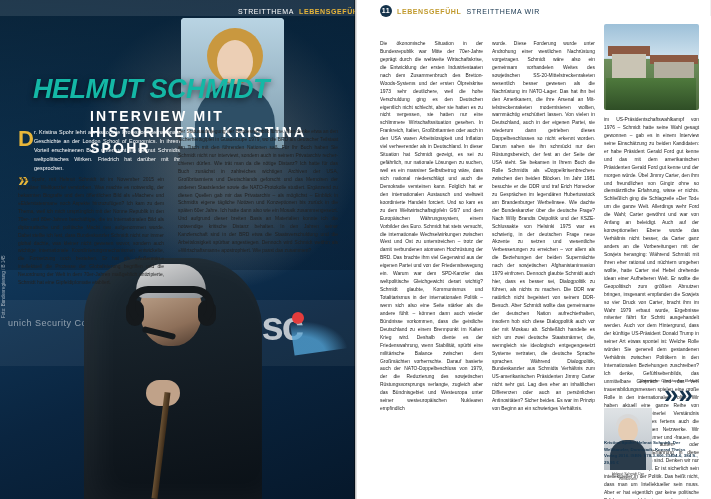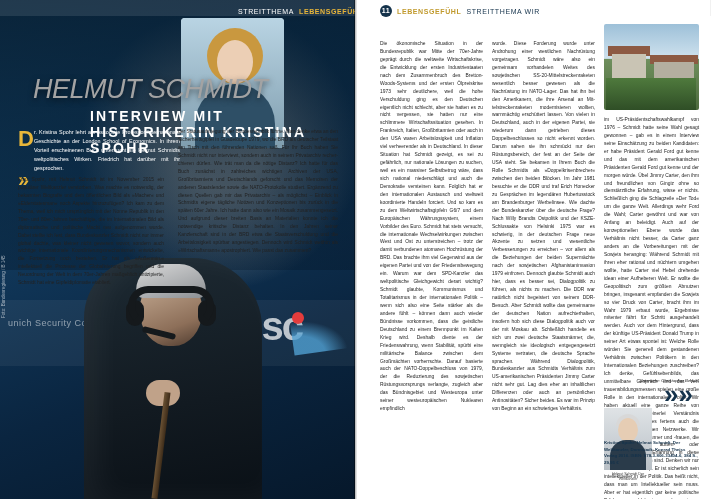--- a/index.html
+++ b/index.html
@@ -39,21 +39,21 @@
   .portrait{position:absolute;left:181px;top:18px;width:103px;height:130px;border-radius:4px;overflow:hidden;
     background:linear-gradient(160deg,#cfe3ef,#9fb9c9);}
   .p-bg{position:absolute;inset:0;background:linear-gradient(180deg,#b9d4e3,#7f9dae);}
   .p-hair{position:absolute;left:26px;top:10px;width:56px;height:56px;border-radius:50%;background:#c9983f;}
   .p-face{position:absolute;left:36px;top:22px;width:36px;height:44px;border-radius:50%;background:#eccfb5;}
   .p-body{position:absolute;left:14px;top:66px;width:80px;height:70px;border-radius:40px 40px 0 0;background:#2e4f66;}
   
   .kicker{position:absolute;left:238px;top:4px;height:14px;display:flex;align-items:center;gap:5px;font-size:7px;color:#fff;letter-spacing:.6px;}
   .kicker .sep{color:#e8b63a;font-weight:700;}
   .headline1{position:absolute;left:18px;top:44px;font-size:27px;font-weight:700;font-style:italic;color:#fff;letter-spacing:-.5px;text-shadow:0 2px 6px rgba(0,0,0,.6);}
-  .headline2{position:absolute;left:33px;top:74px;font-size:27px;font-weight:400;font-style:italic;color:#a3a3a3;letter-spacing:-.5px;text-shadow:0 2px 6px rgba(0,0,0,.6);}
+  .headline2{position:absolute;left:33px;top:74px;font-size:27px;font-weight:700;font-style:italic;color:#14b8a6;letter-spacing:-.5px;text-shadow:0 2px 6px rgba(0,0,0,.6);}
   .subhead{position:absolute;left:90px;top:108px;font-size:14px;color:#fff;letter-spacing:2.2px;font-weight:bold;}
   .dropcap{position:absolute;left:18px;top:128px;font-size:22px;font-weight:700;color:#e8b63a;line-height:1;}
   .lead{position:absolute;left:34px;top:128px;width:146px;font-size:5.4px;line-height:1.65;color:#fff;text-align:justify;}
   .lcol1{position:absolute;left:18px;top:176px;width:146px;font-size:5.1px;line-height:1.6;color:#e9eef2;text-align:justify;}
   .lcol2{position:absolute;left:178px;top:128px;width:160px;font-size:5.1px;line-height:1.6;color:#e9eef2;text-align:justify;}
   .quote-marks{position:absolute;left:18px;top:168px;font-size:20px;color:#e8b63a;font-weight:700;}
   .vcredit{position:absolute;left:1px;top:318px;transform:rotate(-90deg);transform-origin:left top;font-size:4.6px;color:rgba(255,255,255,.6);white-space:nowrap;}
   
   .right-page{position:absolute;left:355px;top:0;width:356px;height:499px;background:#ffffff;}
   .rkicker{position:absolute;left:380px;top:4px;height:14px;display:flex;align-items:center;gap:5px;font-size:7px;color:#14324b;letter-spacing:.6px;}

